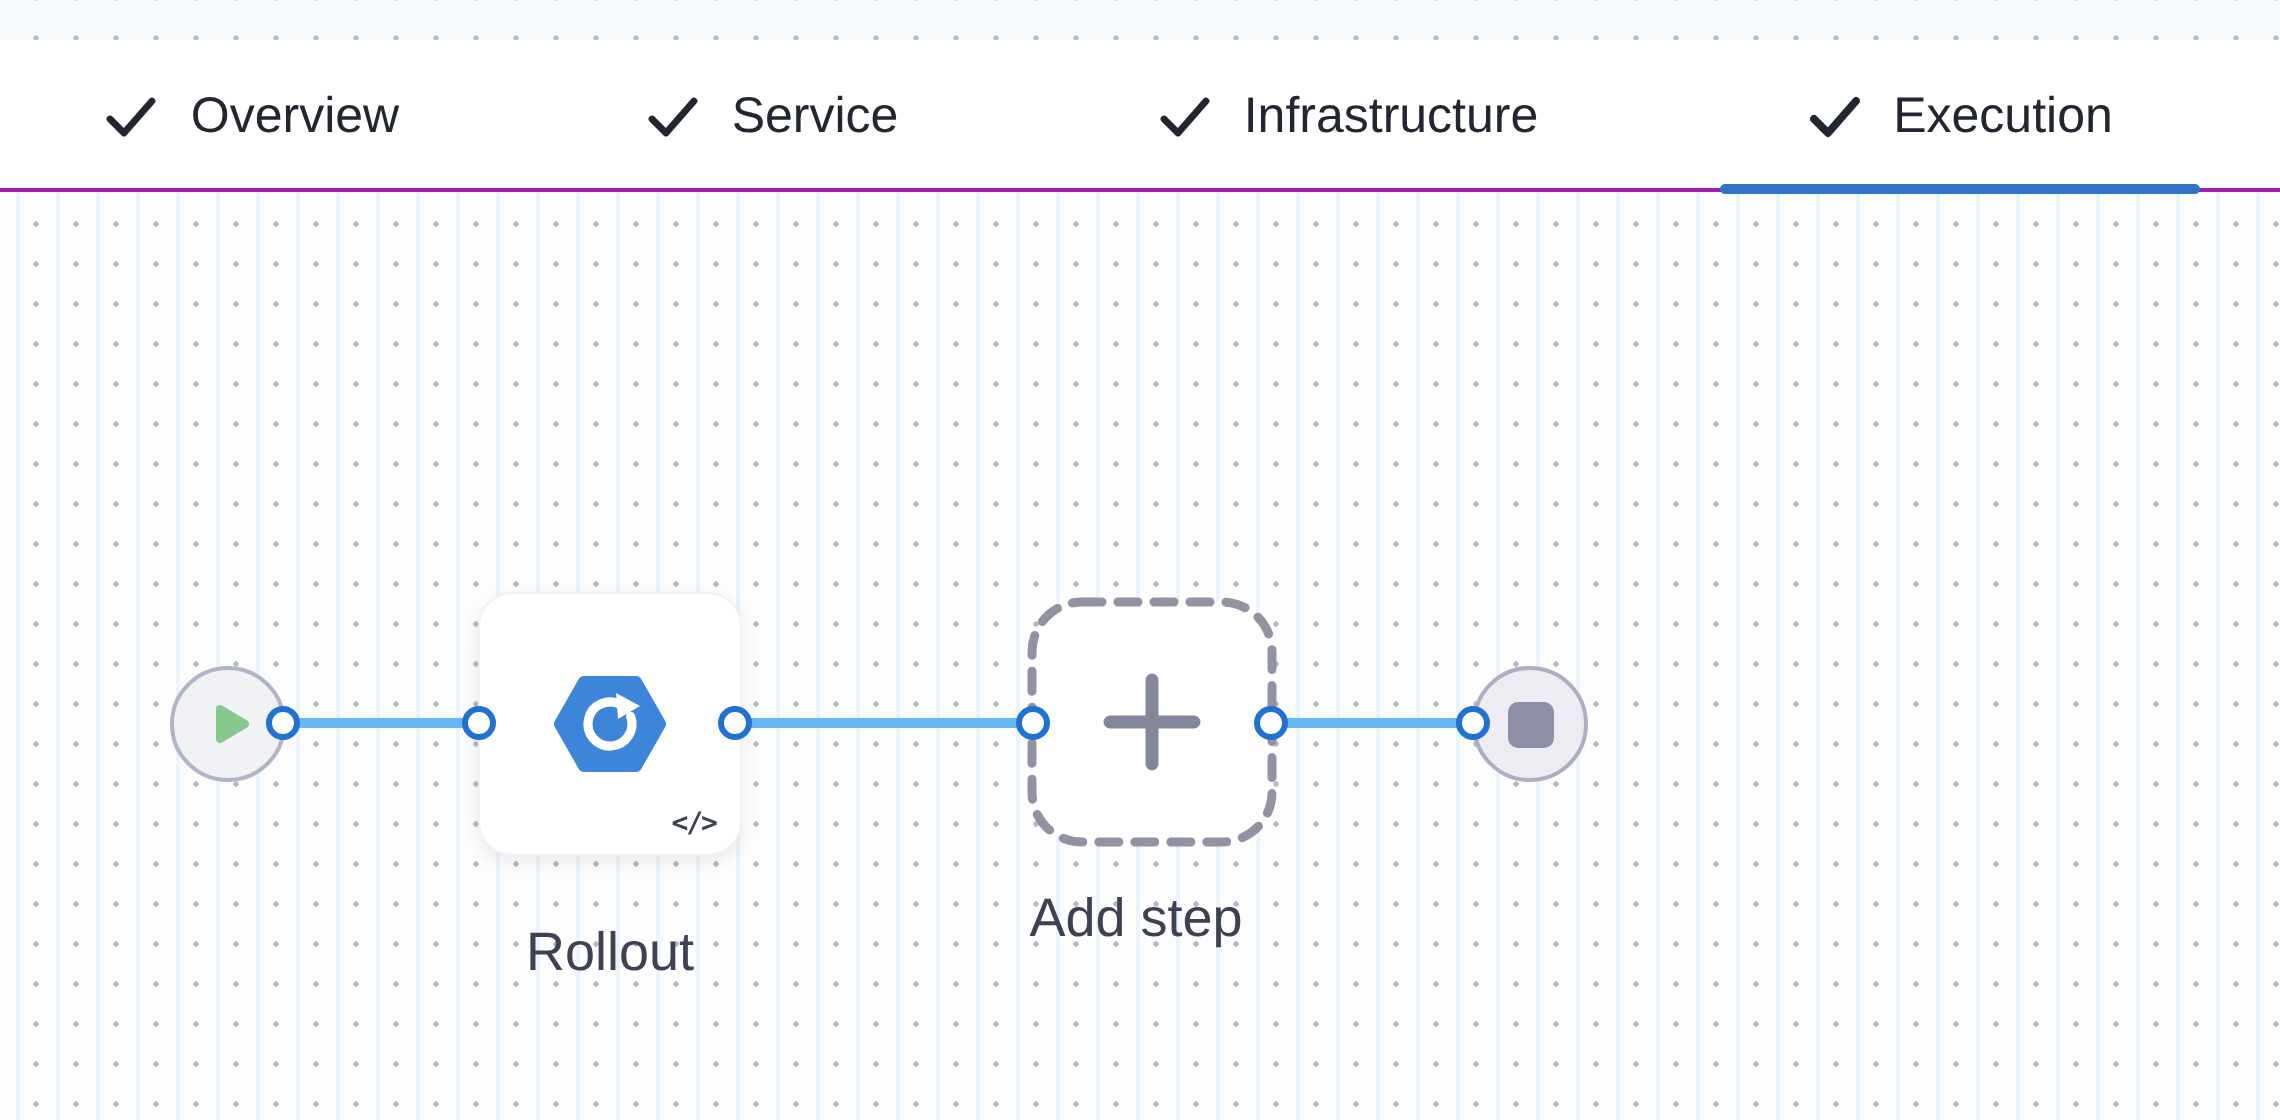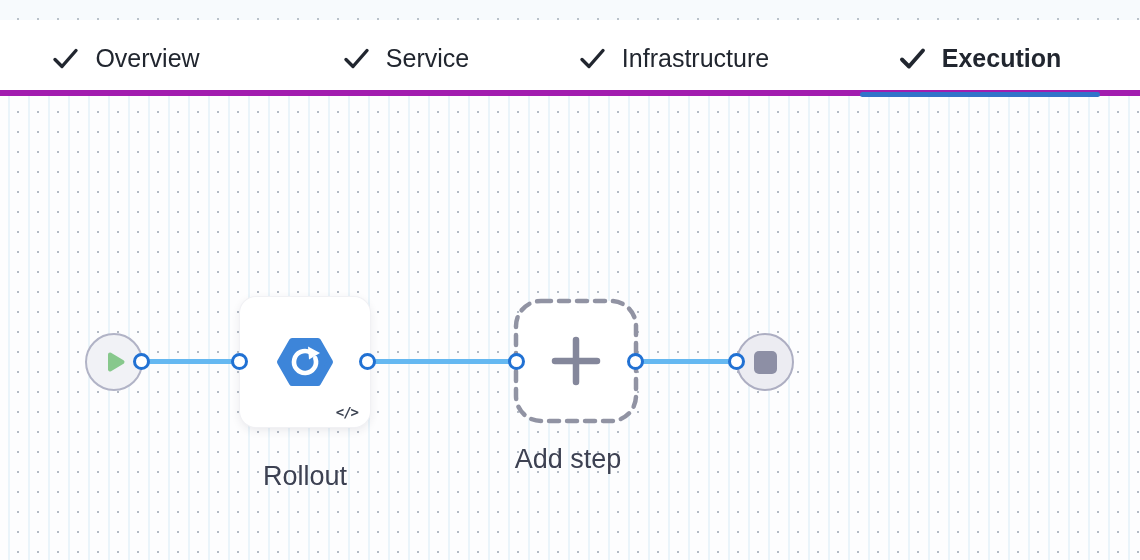--- a/index.html
+++ b/index.html
@@ -11,29 +11,29 @@
   .top-strip {
     position:absolute; top:0; left:0; width:1140px; height:20px;
     background-color:#f7fafd;
     background-image: radial-gradient(circle, #b9c1ca 1.2px, transparent 1.5px);
     background-size:20px 20px; background-position:8px 9px;
   }
 
   
   .tabbar {
     position:absolute; top:20px; left:0; width:1140px; height:76px;
-    background:#ffffff; border-bottom:6px solid #a21caf; z-index:5;padding-left:40px;
+    background:#ffffff; border-bottom:2px solid #a21caf; z-index:5;padding-left:40px;
   }
   .tab {
     position:absolute; top:0; height:76px; width:240px;
     display:flex; align-items:center; justify-content:center; gap:16px;
     font-size:25px; font-weight:500; color:#21262f; cursor:pointer;
   }
   .tab svg { flex:0 0 auto; }
-  .tab.active { font-weight:700;text-align:right; }
+  .tab.active { font-weight:400;text-align:right; }
   .tab.active .underline {
     position:absolute; bottom:-1px; left:0; width:240px; height:5px;
     background:#3273c9; border-radius:4px;
   }
 
   
   .canvas {
     position:absolute; top:96px; left:0; width:1140px; height:464px;
     background-color:#fdfdfe;
     background-image:
@@ -91,21 +91,21 @@
 
   <div class="top-strip"></div>
 
   <div class="tabbar">
     <div class="tab" style="left:6px">
       <svg width="27" height="23" viewBox="0 0 27 23">
           <path d="M3 12.5 L10 19.5 L24 3.5" fill="none" stroke="#21262f" stroke-width="3.4" stroke-linecap="round" stroke-linejoin="round"></path>
         </svg>
       <span>Overview</span>
     </div>
-    <div class="tab" style="left:286px">
+    <div class="tab" style="left:266px">
       <svg width="27" height="23" viewBox="0 0 27 23">
           <path d="M3 12.5 L10 19.5 L24 3.5" fill="none" stroke="#21262f" stroke-width="3.4" stroke-linecap="round" stroke-linejoin="round"></path>
         </svg>
       <span>Service</span>
     </div>
     <div class="tab" style="left:554px">
       <svg width="27" height="23" viewBox="0 0 27 23">
           <path d="M3 12.5 L10 19.5 L24 3.5" fill="none" stroke="#21262f" stroke-width="3.4" stroke-linecap="round" stroke-linejoin="round"></path>
         </svg>
       <span>Infrastructure</span>

